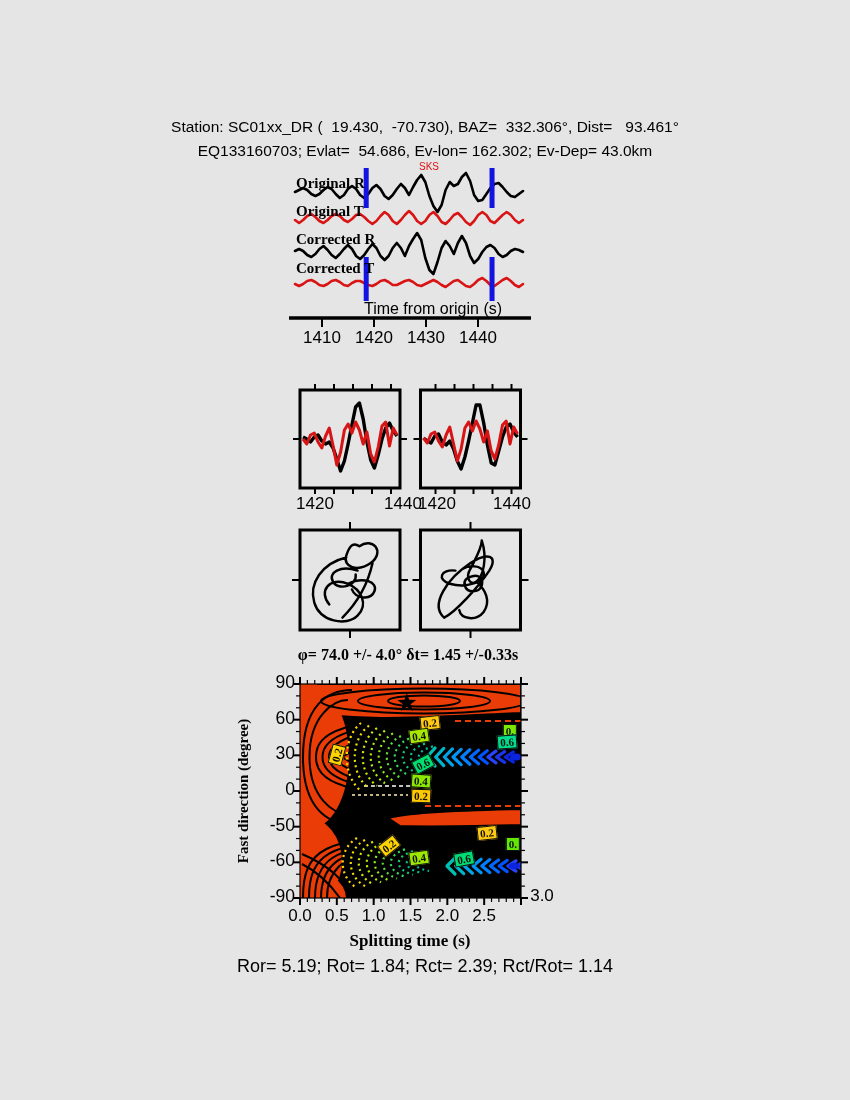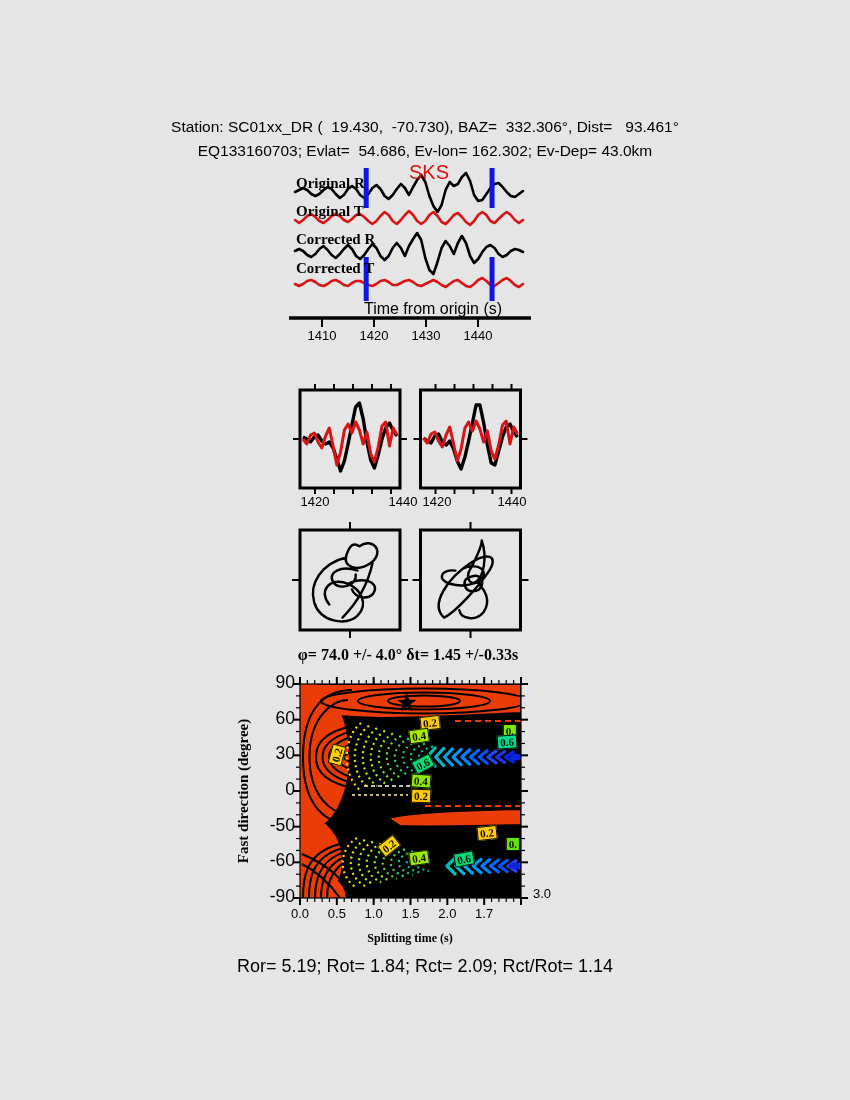--- a/index.html
+++ b/index.html
@@ -1,28 +1,28 @@
 <!DOCTYPE html>
 <html><head>
 <meta charset="utf-8">
 <style>
   html,body{margin:0;padding:0;background:#fff;}
   .page{position:relative;width:850px;height:1100px;background:#e5e5e5;overflow:hidden;
         font-family:"Liberation Sans",sans-serif;color:#000;}
   .t{position:absolute;white-space:pre;}
   .hdr{left:0;width:100%;text-align:center;font-size:15.5px;}
-  .sks{color:#dd1111;font-size:20px;transform:translateX(-50%);}
+  .sks{color:#dd1111;font-size:10px;transform:translateX(-50%);}
   .trlab{font-family:"Liberation Serif",serif;font-weight:bold;font-size:15px;}
   .axlab{font-size:16px;transform:translateX(-50%);}
-  .tick{font-size:13px;transform:translateX(-50%);}
+  .tick{font-size:17px;transform:translateX(-50%);}
   .ytick{font-size:17.5px;width:46px;text-align:right;transform:translateY(-55%);}
   .serifb{font-family:"Liberation Serif",serif;font-weight:bold;}
   .ctitle{left:0;width:816px;text-align:center;font-size:16px;}
   .ylabrot{font-size:15px;transform:translate(-50%,-50%) rotate(-90deg);}
-  .xlab2{transform:translateX(-50%);font-size:12px;}
+  .xlab2{transform:translateX(-50%);font-size:17px;}
   .footer{left:0;width:100%;text-align:center;font-size:18px;}
   .clab{position:absolute;font-family:"Liberation Serif",serif;font-weight:bold;font-size:11px;
         line-height:12px;padding:0 2px;border:1px solid #101010;color:#101010;
         transform:translate(-50%,-50%) rotate(var(--r,0deg));}
   svg{position:absolute;left:0;top:0;}
   .txt-layer{position:absolute;left:0;top:0;width:850px;height:1100px;pointer-events:none;}
 </style>
 </head>
 <body>
 
@@ -316,35 +316,35 @@
         <div class="t ytick" style="left: 249px; top: 826.667px;">-50</div>
         <div class="t ytick" style="left: 249px; top: 862.333px;">-60</div>
         <div class="t ytick" style="left: 249px; top: 898px;">-90</div>
       </div>
     <div id="cont-xticks">
         <div class="t tick" style="left: 300px; top: 906px;">0.0</div>
         <div class="t tick" style="left: 336.833px; top: 906px;">0.5</div>
         <div class="t tick" style="left: 373.667px; top: 906px;">1.0</div>
         <div class="t tick" style="left: 410.5px; top: 906px;">1.5</div>
         <div class="t tick" style="left: 447.333px; top: 906px;">2.0</div>
-        <div class="t tick" style="left: 484.167px; top: 906px;">1.7</div>
+        <div class="t tick" style="left: 484.167px; top: 906px;">2.5</div>
         <div class="t tick" style="left: 521px; top: 886px; margin-left: 21px;">3.0</div>
       </div>
     <div class="t serifb xlab2" style="left:410px;top:931px">Splitting time (s)</div>
     <div id="cont-labels">
         <div class="clab" style="left: 429.653px; top: 722.996px; background: rgb(255, 201, 19); --r: -6deg;">0.2</div>
         <div class="clab" style="left: 419.34px; top: 735.954px; background: rgb(168, 232, 0); --r: -8deg;">0.4</div>
         <div class="clab" style="left: 509.95px; top: 730.961px; background: rgb(122, 232, 0); --r: 0deg;">0.</div>
         <div class="clab" style="left: 507.003px; top: 742.018px; background: rgb(0, 220, 140); --r: -4deg;">0.6</div>
         <div class="clab" style="left: 336.833px; top: 754.977px; background: rgb(255, 212, 0); --r: -75deg;">0.2</div>
         <div class="clab" style="left: 423.023px; top: 764.012px; background: rgb(0, 224, 112); --r: -28deg;">0.6</div>
         <div class="clab" style="left: 420.813px; top: 781.013px; background: rgb(140, 232, 0); --r: 4deg;">0.4</div>
         <div class="clab" style="left: 420.813px; top: 795.993px; background: rgb(255, 200, 0); --r: 2deg;">0.2</div>
         <div class="clab" style="left: 487.113px; top: 832.968px; background: rgb(255, 201, 19); --r: -6deg;">0.2</div>
         <div class="clab" style="left: 512.897px; top: 844.024px; background: rgb(96, 232, 0); --r: 0deg;">0.</div>
         <div class="clab" style="left: 389.137px; top: 846.046px; background: rgb(255, 212, 0); --r: -38deg;">0.2</div>
         <div class="clab" style="left: 419.34px; top: 858.053px; background: rgb(156, 232, 0); --r: -8deg;">0.4</div>
         <div class="clab" style="left: 464.277px; top: 859.004px; background: rgb(0, 220, 116); --r: -10deg;">0.6</div>
       </div>
 
-    <div class="t footer" style="top:956px">Ror= 5.19; Rot= 1.84; Rct= 2.09; Rct/Rot= 1.14</div>
+    <div class="t footer" style="top:956px">Ror= 5.19; Rot= 1.84; Rct= 2.39; Rct/Rot= 1.14</div>
   </div>
 </div>
 
 </body></html>

